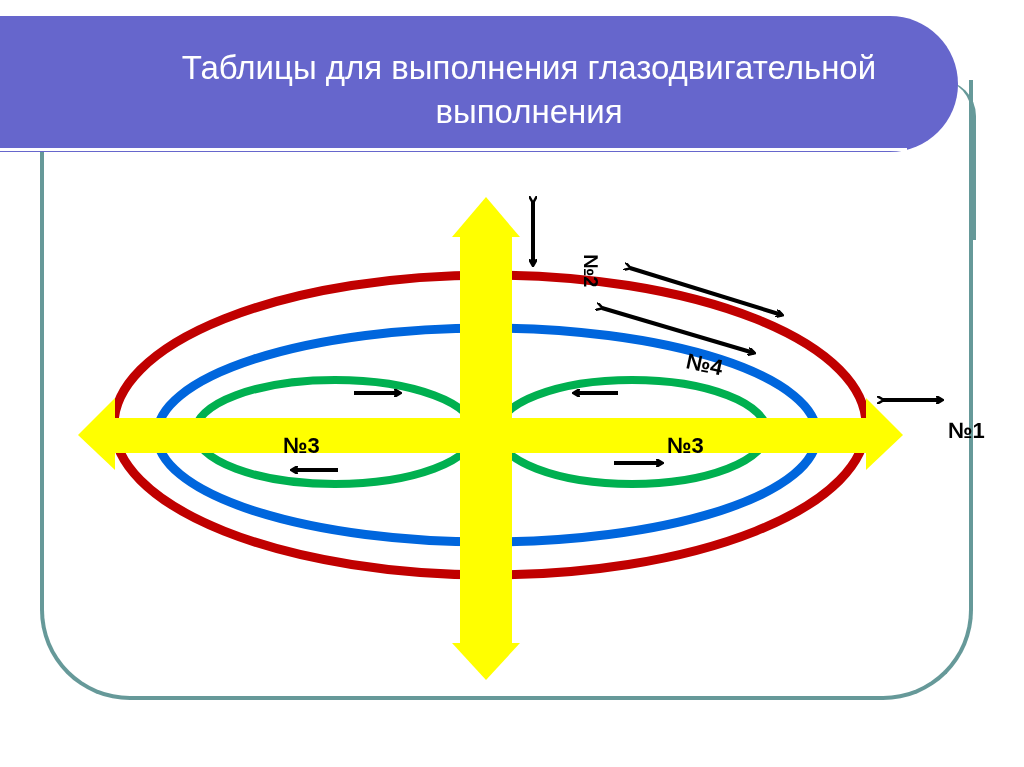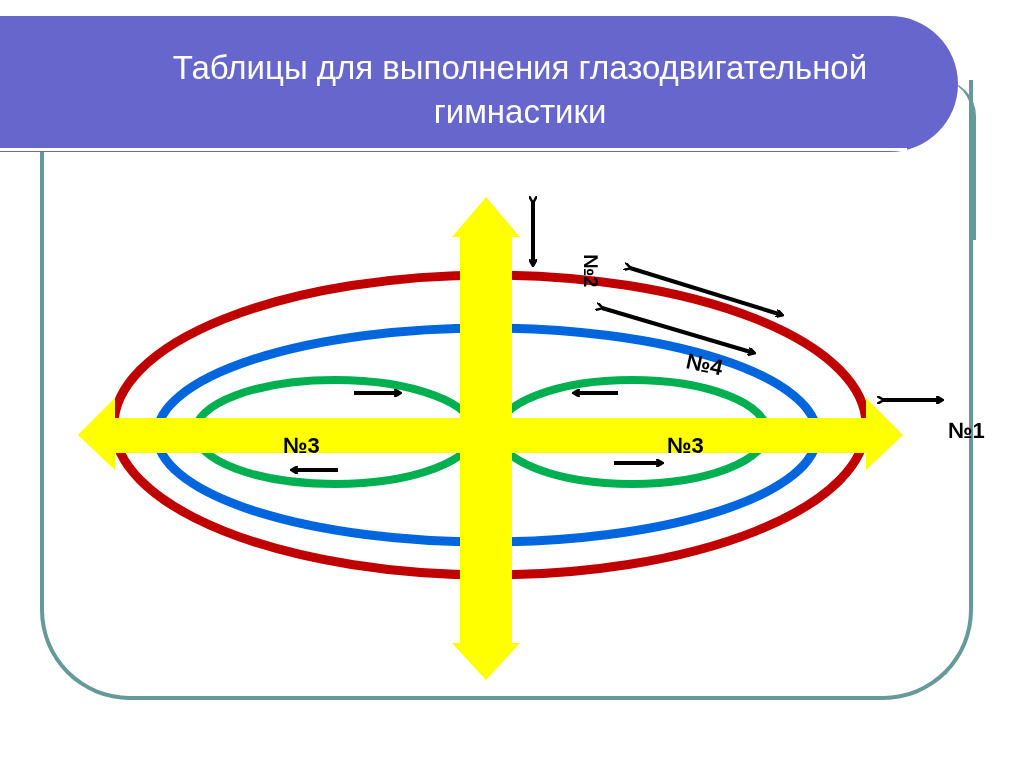--- a/index.html
+++ b/index.html
@@ -1,37 +1,37 @@
 <!DOCTYPE html>
 <html><head>
 <meta charset="utf-8">
 <style>
   html, body { margin:0; padding:0; }
   body { width:1024px; height:767px; background:#ffffff; position:relative; overflow:hidden; font-family:"Liberation Sans", sans-serif; }
   .frame { position:absolute; left:40px; top:80px; width:933px; height:620px; border:4px solid #669999; border-radius:0 0 90px 90px; border-top:none; box-sizing:border-box; }
   .frame-right { position:absolute; left:940px; top:80px; width:36px; height:160px; border-right:4px solid #669999; border-top-right-radius:40px; box-sizing:border-box; }
   .banner { position:absolute; left:0; top:16px; width:958px; height:136px; background:#6666cc; border-radius:0 70px 70px 0; }
-  .title { position:absolute; left:60px; top:46px; width:920px; text-align:center; color:#ffffff; font-size:33px; line-height:44px; font-family:"Liberation Sans", sans-serif; }
+  .title { position:absolute; left:69px; top:46px; width:920px; text-align:center; color:#ffffff; font-size:33px; line-height:44px; font-family:"Liberation Sans", sans-serif; }
   .underline { position:absolute; left:0; top:132px; width:907px; height:3px; background:#ffffff; }
   svg.diagram { position:absolute; left:0; top:0; }
   .lbl { position:absolute; font-family:"Liberation Sans", sans-serif; font-weight:bold; font-size:22px; color:#000; }
   .lbl-rot { transform:rotate(90deg); transform-origin:left top; }
 </style>
 </head>
 <body>
 
 <div class="frame"></div>
 <div class="frame-right"></div>
 
 <div class="banner">
   <div class="underline"></div>
 </div>
 <div class="title">
   <div>Таблицы для выполнения глазодвигательной</div>
-  <div>гимнастики</div>
+  <div>выполнения</div>
 </div>
 
 <svg class="diagram" width="1024" height="767" viewBox="0 0 1024 767">
   <defs>
     <marker id="ah" markerWidth="8" markerHeight="8" refX="6" refY="4" orient="auto" markerUnits="userSpaceOnUse">
       <path d="M0,0 L7,4 L0,8" fill="none" stroke="#000" stroke-width="2.5"></path>
     </marker>
   </defs>
 
   <ellipse cx="490" cy="425" rx="376" ry="150" fill="none" stroke="#c00000" stroke-width="9"></ellipse>

